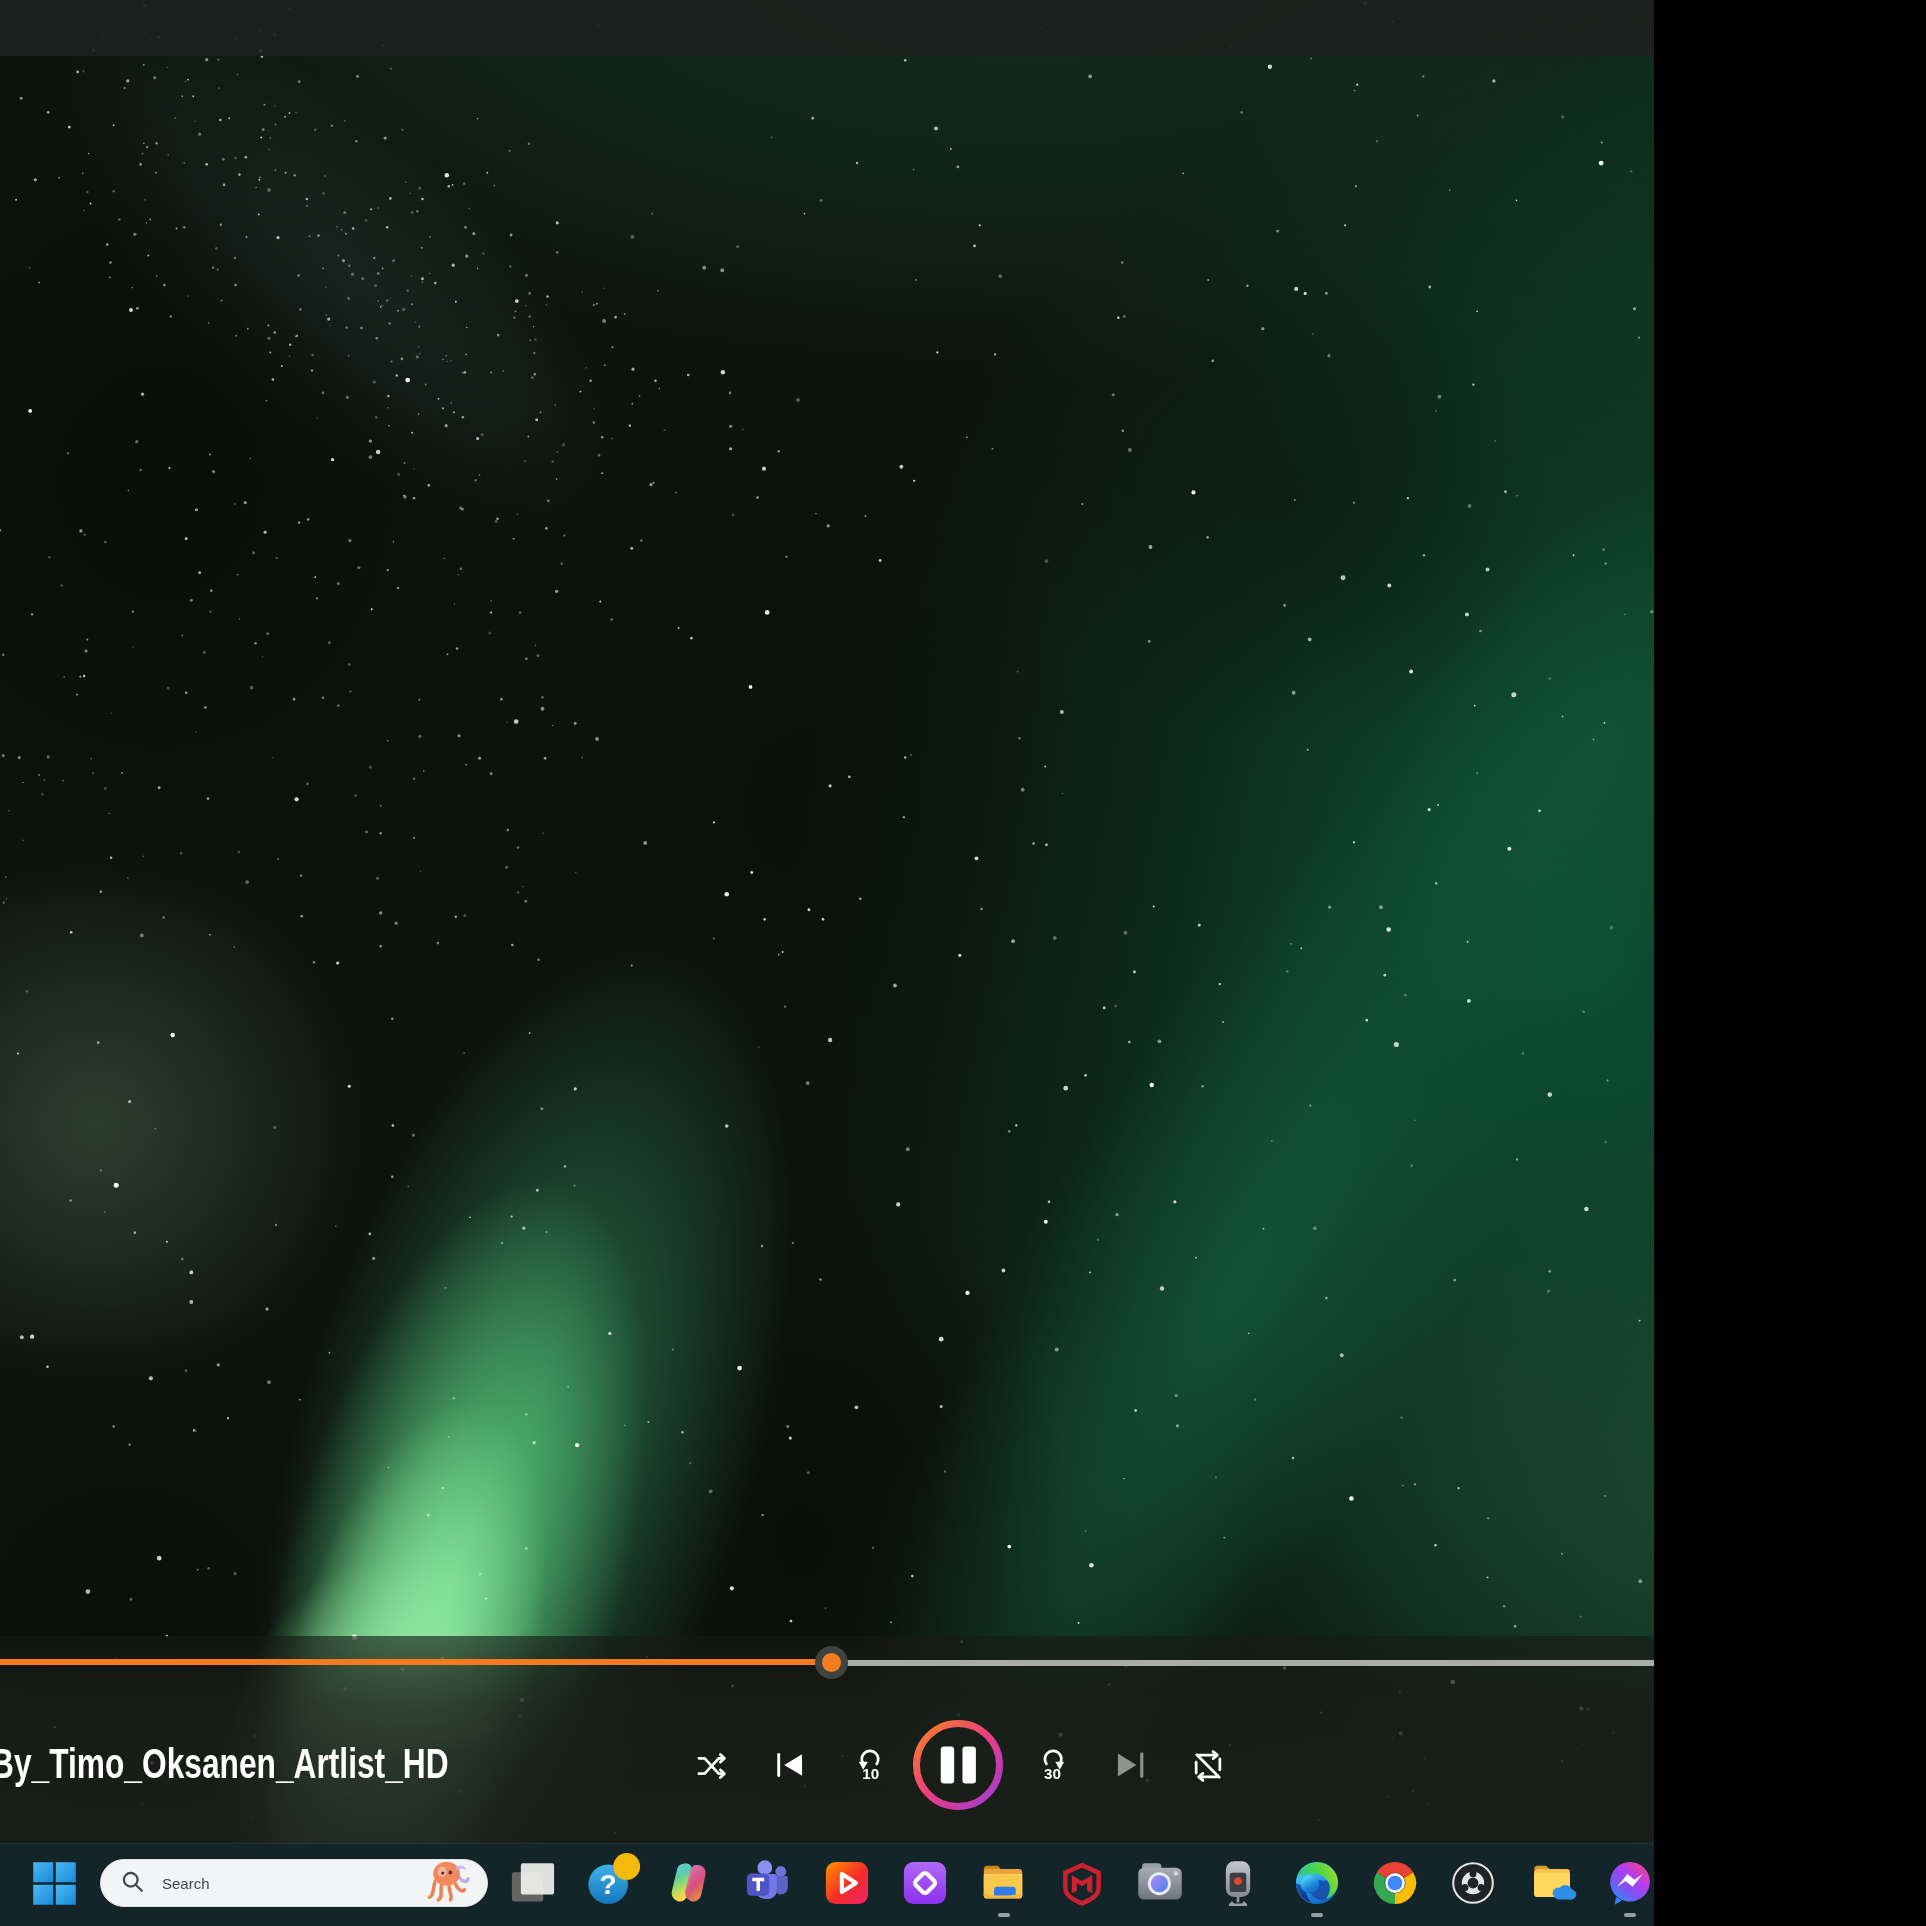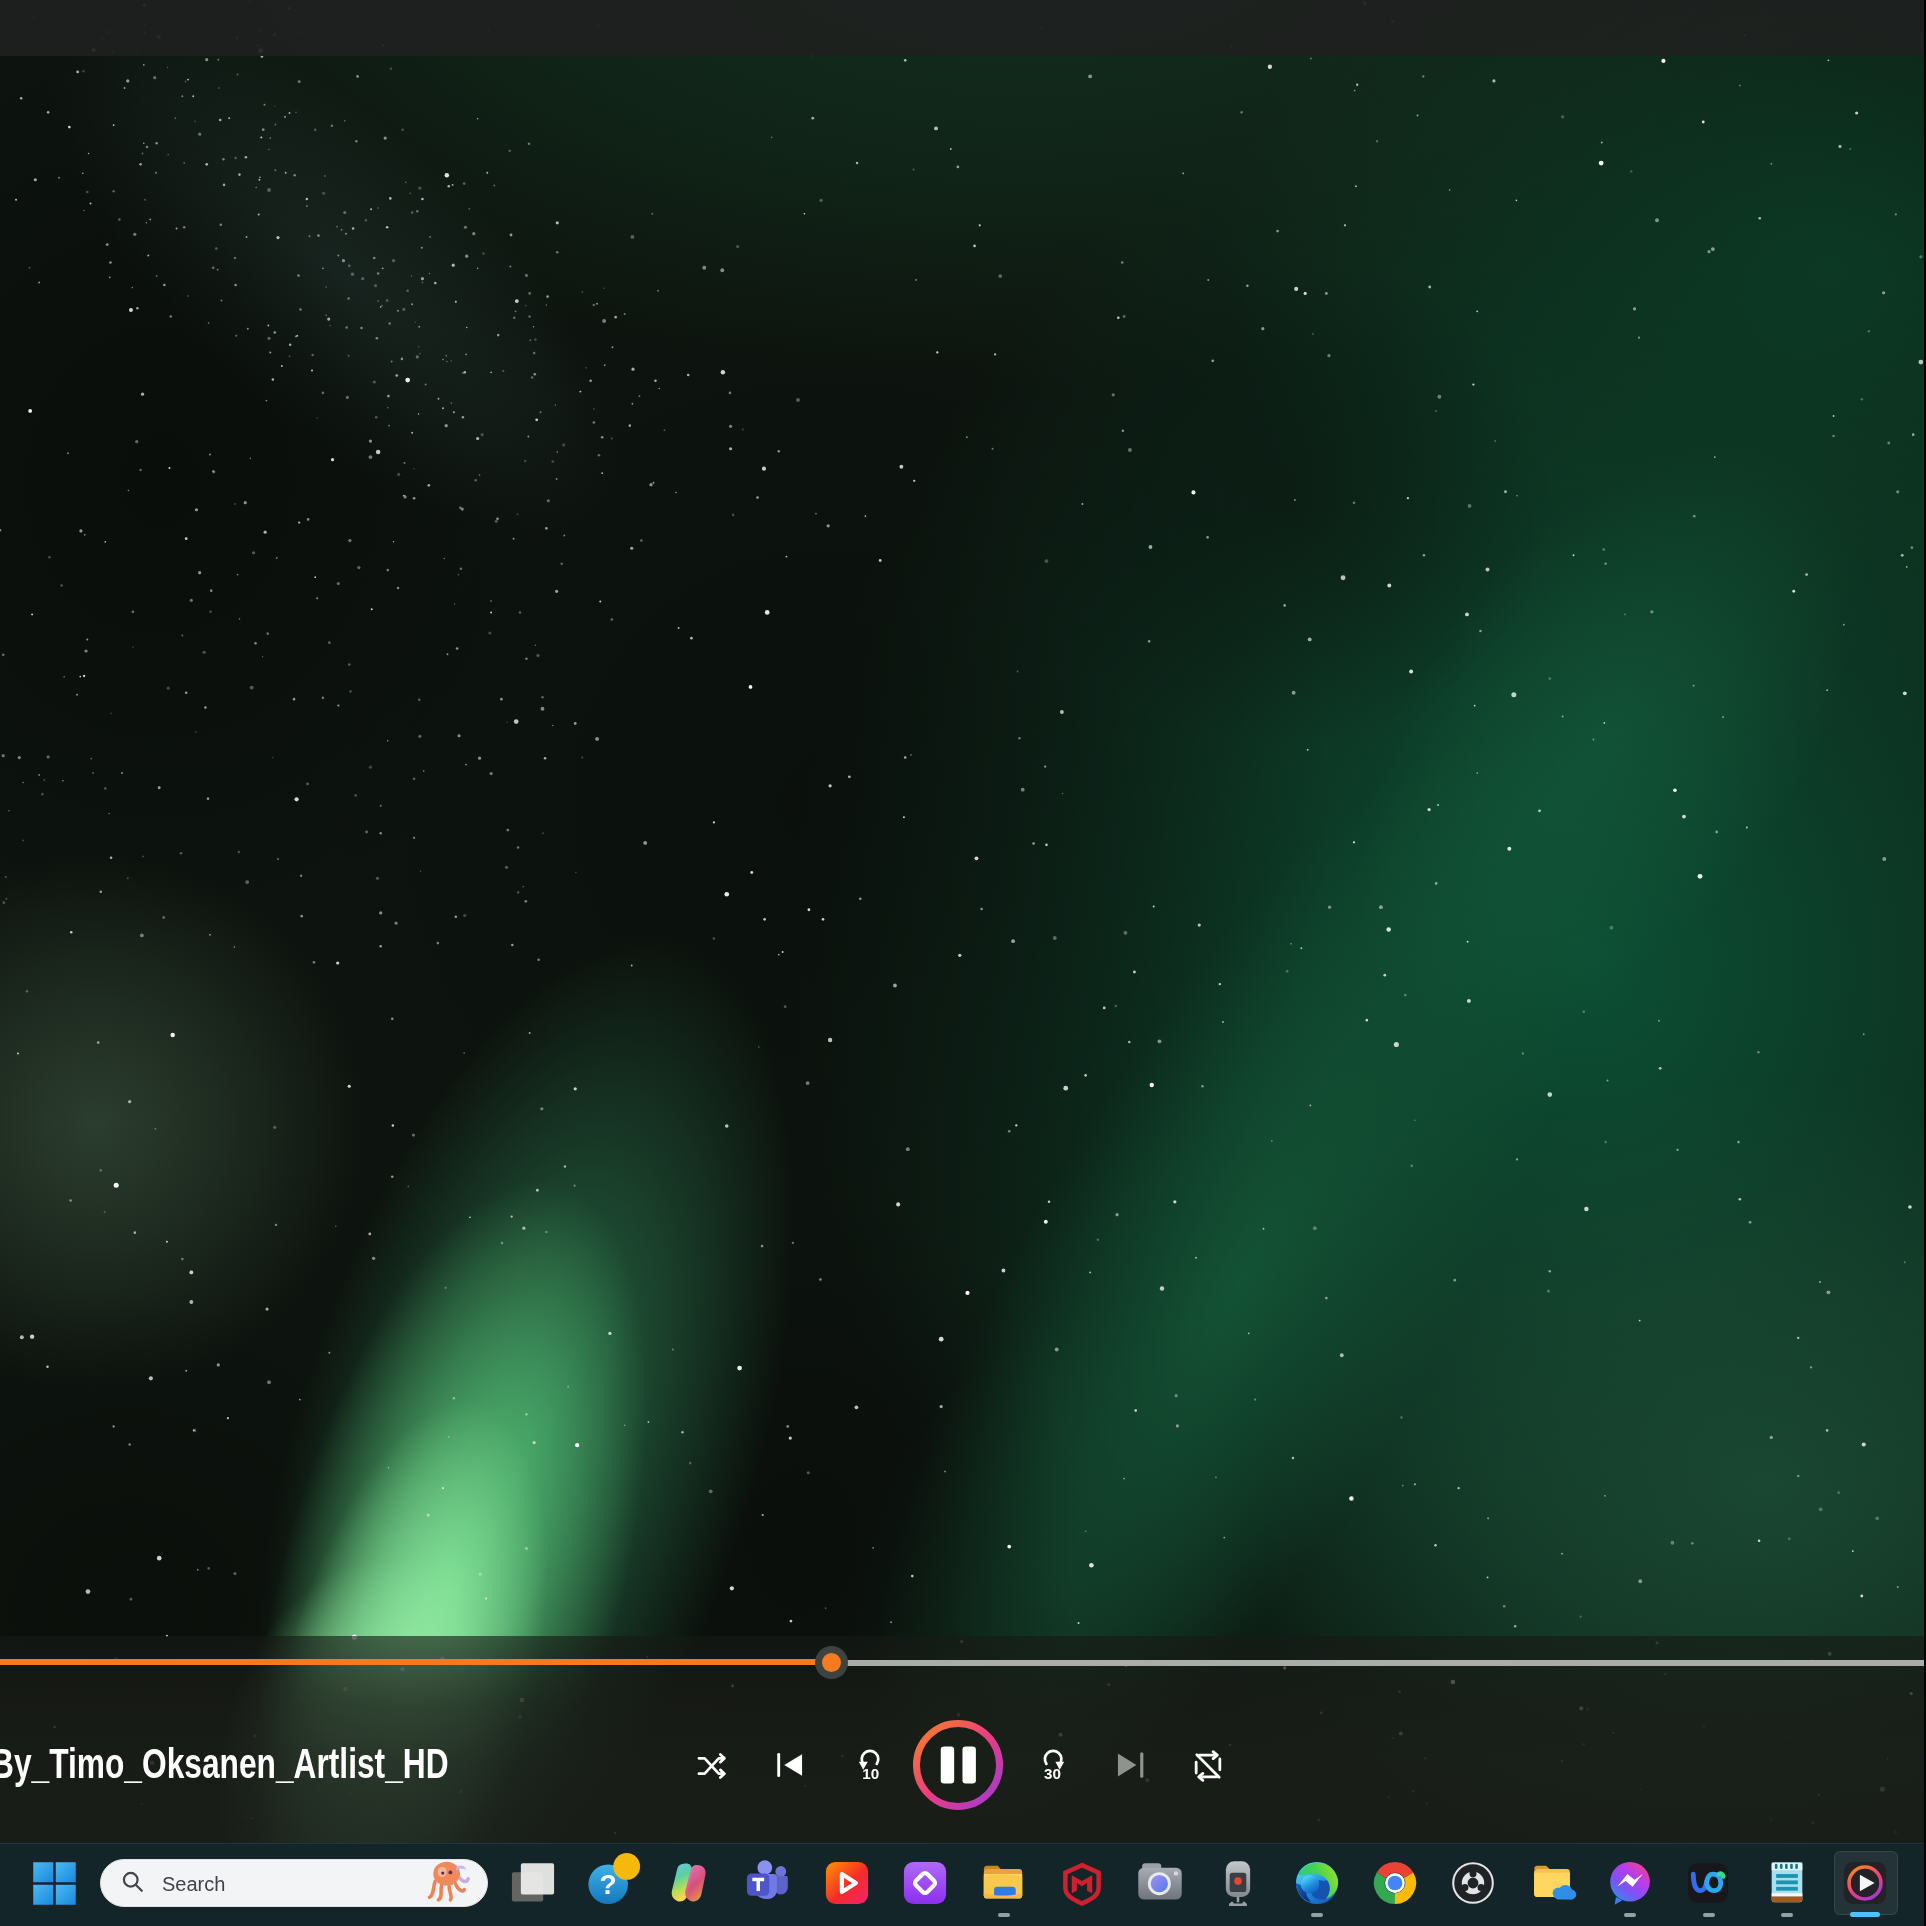--- a/index.html
+++ b/index.html
@@ -1,15 +1,15 @@
 <!DOCTYPE html>
 <html style="font-size:10.3px"><head><meta charset="utf-8">
 <style>
 html,body{margin:0;padding:0;background:#000}
-.stage{position:relative;width:1924px;height:1926px;overflow:hidden;font-family:"Liberation Sans",sans-serif;background:#0b100c}
+.stage{position:relative;width:1654px;height:1926px;overflow:hidden;font-family:"Liberation Sans",sans-serif;background:#0b100c}
 .abs{position:absolute}
 .bg{position:absolute;left:0;top:0}
 .topbar{position:absolute;left:0;top:0;width:1926px;height:56px;background:rgba(30,32,31,0.93)}
 .ctlbar{position:absolute;left:0;top:1636px;width:1926px;height:207px;background:linear-gradient(rgba(22,25,21,0.62),rgba(25,28,23,0.80) 32%,rgba(26,30,25,0.88) 60%,rgba(26,30,25,0.91))}
 .taskbar{position:absolute;left:0;top:1843px;width:1926px;height:83px;background:#142529;border-top:1.3px solid #1f3840;box-sizing:border-box}
 .fname{position:absolute;left:-9px;top:1740px;font-size:42px;font-weight:bold;color:#fff;white-space:nowrap;transform:scaleX(0.755);transform-origin:0 0}
 </style></head>
 <body>
 <div class="stage">
 <svg class="bg" width="1926" height="1926" viewBox="0 0 3000 3000">
@@ -1201,21 +1201,21 @@
 <rect x="2" y="2" width="32" height="32" fill="url(#wg)"></rect>
 <rect x="38" y="2" width="32" height="32" fill="url(#wg)"></rect>
 <rect x="2" y="38" width="32" height="32" fill="url(#wg)"></rect>
 <rect x="38" y="38" width="32" height="32" fill="url(#wg)"></rect>
     </svg>
 <div class="abs" style="left:100px;top:1859px;width:388px;height:48px;border-radius:24.4px;background:#f3f4f6;border:0.6px solid #e0e2e4;box-sizing:border-box"></div>
 <svg class="abs" style="left:121px;top:1870px" width="26" height="26" viewBox="0 0 40 40">
 <circle cx="15" cy="15" r="10.5" fill="none" stroke="#42464c" stroke-width="3.4"></circle>
 <path d="M23 23 L32 32" stroke="#42464c" stroke-width="3.4" stroke-linecap="round"></path>
 </svg>
-<div class="abs" style="left:162px;top:1872px;font-size:20px;color:#40444a;line-height:24.4px">Search</div>
+<div class="abs" style="left:162px;top:1872px;font-size:15px;color:#40444a;line-height:24.4px">Search</div>
 <svg class="abs" style="left:426px;top:1861px;overflow:visible" width="45" height="42" viewBox="0 0 70 66">
 <g stroke="#ec8354" stroke-width="5.5" fill="none" stroke-linecap="round">
 <path d="M14 32 C10 44 12 54 5 57"></path>
 <path d="M24 38 C22 48 26 58 19 61"></path>
 <path d="M36 40 C36 50 42 56 38 61"></path>
 <path d="M46 36 C50 46 58 50 60 45"></path>
 </g>
 <path d="M52 26 C58 34 64 34 66 28" stroke="#c3abe8" stroke-width="5.5" fill="none" stroke-linecap="round"></path>
 <ellipse cx="32" cy="20" rx="21" ry="19" fill="#f0895c"></ellipse>
 <ellipse cx="25" cy="17" rx="7" ry="8" fill="#fbc9b0" opacity="0.75"></ellipse>

